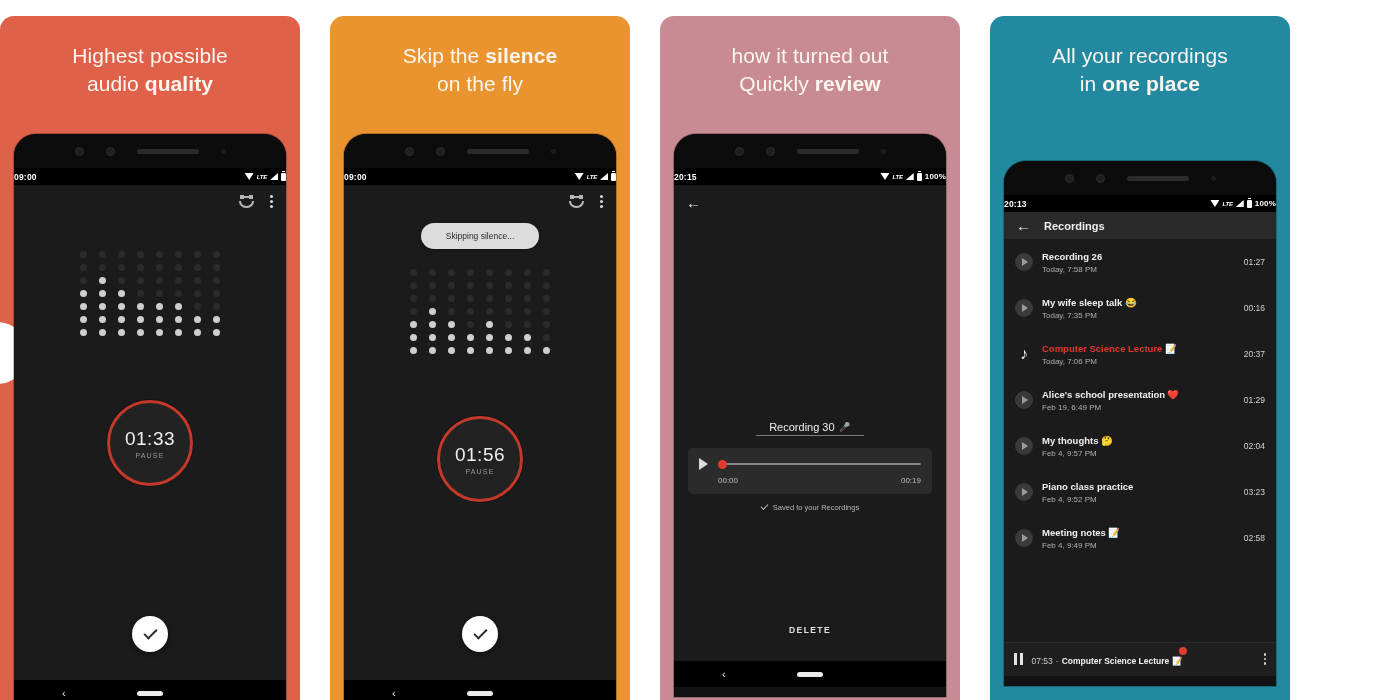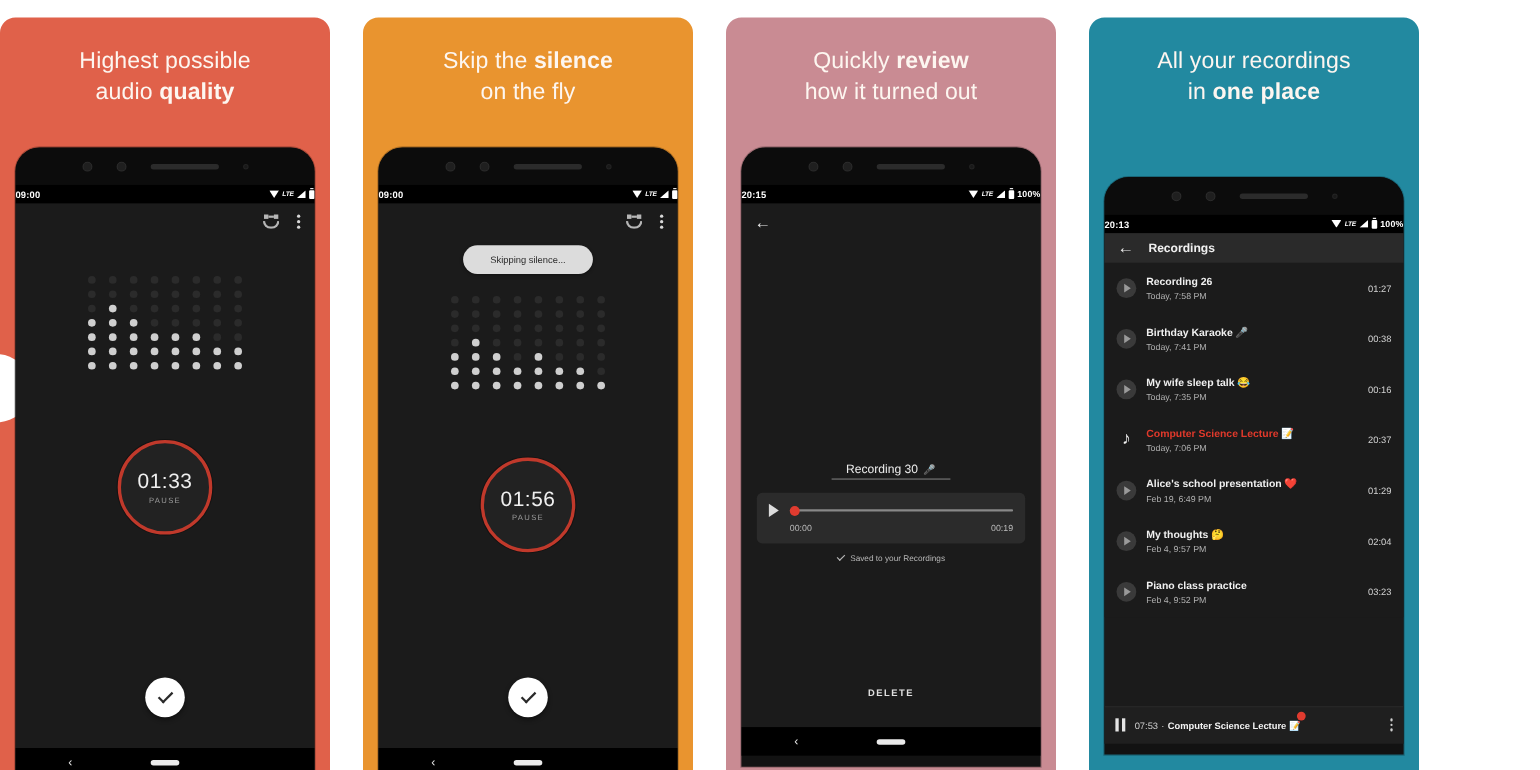--- a/index.html
+++ b/index.html
@@ -475,22 +475,22 @@
         <div class="navbar">
           <span class="nav-back">‹</span>
           <span class="nav-pill"></span>
         </div>
       </div>
     </div>
   </div>
 
   <div class="panel" id="panel3" style="background: rgb(201, 139, 147);">
     <div class="panel-head">
+      <div><span>how it turned out</span></div>
       <div><span>Quickly </span><b>review</b></div>
-      <div><span>how it turned out</span></div>
     </div>
 
     <div class="phone" style="top:118px;height:563px;">
 
       <div class="bezel-top">
         <span class="cam"></span>
         <span class="cam"></span>
         <span class="speaker"></span>
         <span class="cam small"></span>
       </div>
@@ -579,30 +579,20 @@
                 <div class="rec-name">Recording 26</div>
                 <div class="rec-sub">Today, 7:58 PM</div>
               </div>
               <div class="rec-dur">01:27</div>
             </div>
             <div class="rec-item">
               <span class="rec-ic">
                 <span class="t"></span>
               </span>
               <div class="rec-meta">
-                <div class="rec-name">Birthday Karaoke 🎤</div>
-                <div class="rec-sub">Today, 7:41 PM</div>
-              </div>
-              <div class="rec-dur">00:38</div>
-            </div>
-            <div class="rec-item">
-              <span class="rec-ic">
-                <span class="t"></span>
-              </span>
-              <div class="rec-meta">
                 <div class="rec-name">My wife sleep talk 😂</div>
                 <div class="rec-sub">Today, 7:35 PM</div>
               </div>
               <div class="rec-dur">00:16</div>
             </div>
             <div class="rec-item">
               <span class="rec-ic note">
                 <span class="n">♪</span>
               </span>
               <div class="rec-meta">
@@ -633,20 +623,30 @@
             </div>
             <div class="rec-item">
               <span class="rec-ic">
                 <span class="t"></span>
               </span>
               <div class="rec-meta">
                 <div class="rec-name">Piano class practice</div>
                 <div class="rec-sub">Feb 4, 9:52 PM</div>
               </div>
               <div class="rec-dur">03:23</div>
+            </div>
+            <div class="rec-item">
+              <span class="rec-ic">
+                <span class="t"></span>
+              </span>
+              <div class="rec-meta">
+                <div class="rec-name">Meeting notes 📝</div>
+                <div class="rec-sub">Feb 4, 9:49 PM</div>
+              </div>
+              <div class="rec-dur">02:58</div>
             </div>
           </div>
         <div class="mini-player" style="margin-top:auto;">
           <span class="mp-pause">
               <i></i>
               <i></i>
             </span>
           <span class="mp-body">
             <span class="mp-title">
               <span class="tm">07:53</span><span class="tm" style="margin:0 3px;">·</span><span>Computer Science Lecture</span><span style="margin-left:3px;">📝</span>

